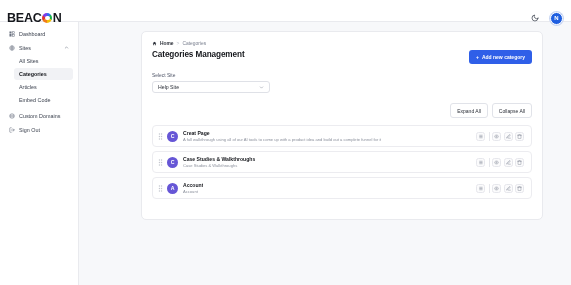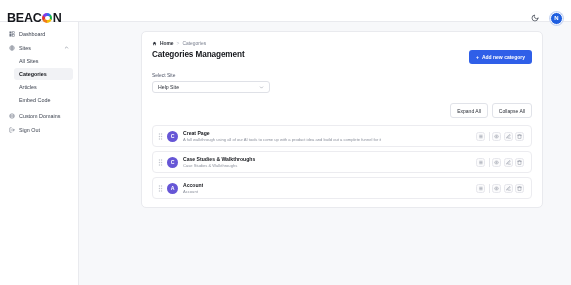--- a/index.html
+++ b/index.html
@@ -73,21 +73,21 @@
   }
   .sub-item.active { background: #f1f2f5; color: #15171c; font-weight: 600; }
 
   
   .content { flex: 1; background: #f7f8fa; padding: 9px 0 0 0; position: relative; min-width: 0; }
   .panel {
     margin: 0 28px 0 62px;
     background: #ffffff;
     border: 1px solid #e9eaee;
     border-radius: 5px;
-    padding: 9px 10px 8px 10px;
+    padding: 9px 10px 20px 10px;
     min-height: 128px;
   }
   .breadcrumb { display: flex; align-items: center; gap: 3px; font-size: 4.9px; color: #7b8190; }
   .breadcrumb .home-ico { width: 5px; height: 5px; display: flex; align-items: center; justify-content: center; color: #2c3039; }
   .breadcrumb .crumb-home { color: #2c3039; font-weight: 600; cursor: pointer; }
   .breadcrumb .sep { color: #b9bdc7; }
   .breadcrumb .crumb-cur { color: #7b8190; }
 
   .title-row { display: flex; align-items: flex-start; margin-top: 4px; }
   .page-title { font-size: 8.2px; font-weight: 700; color: #15171c; letter-spacing: -0.1px; }

